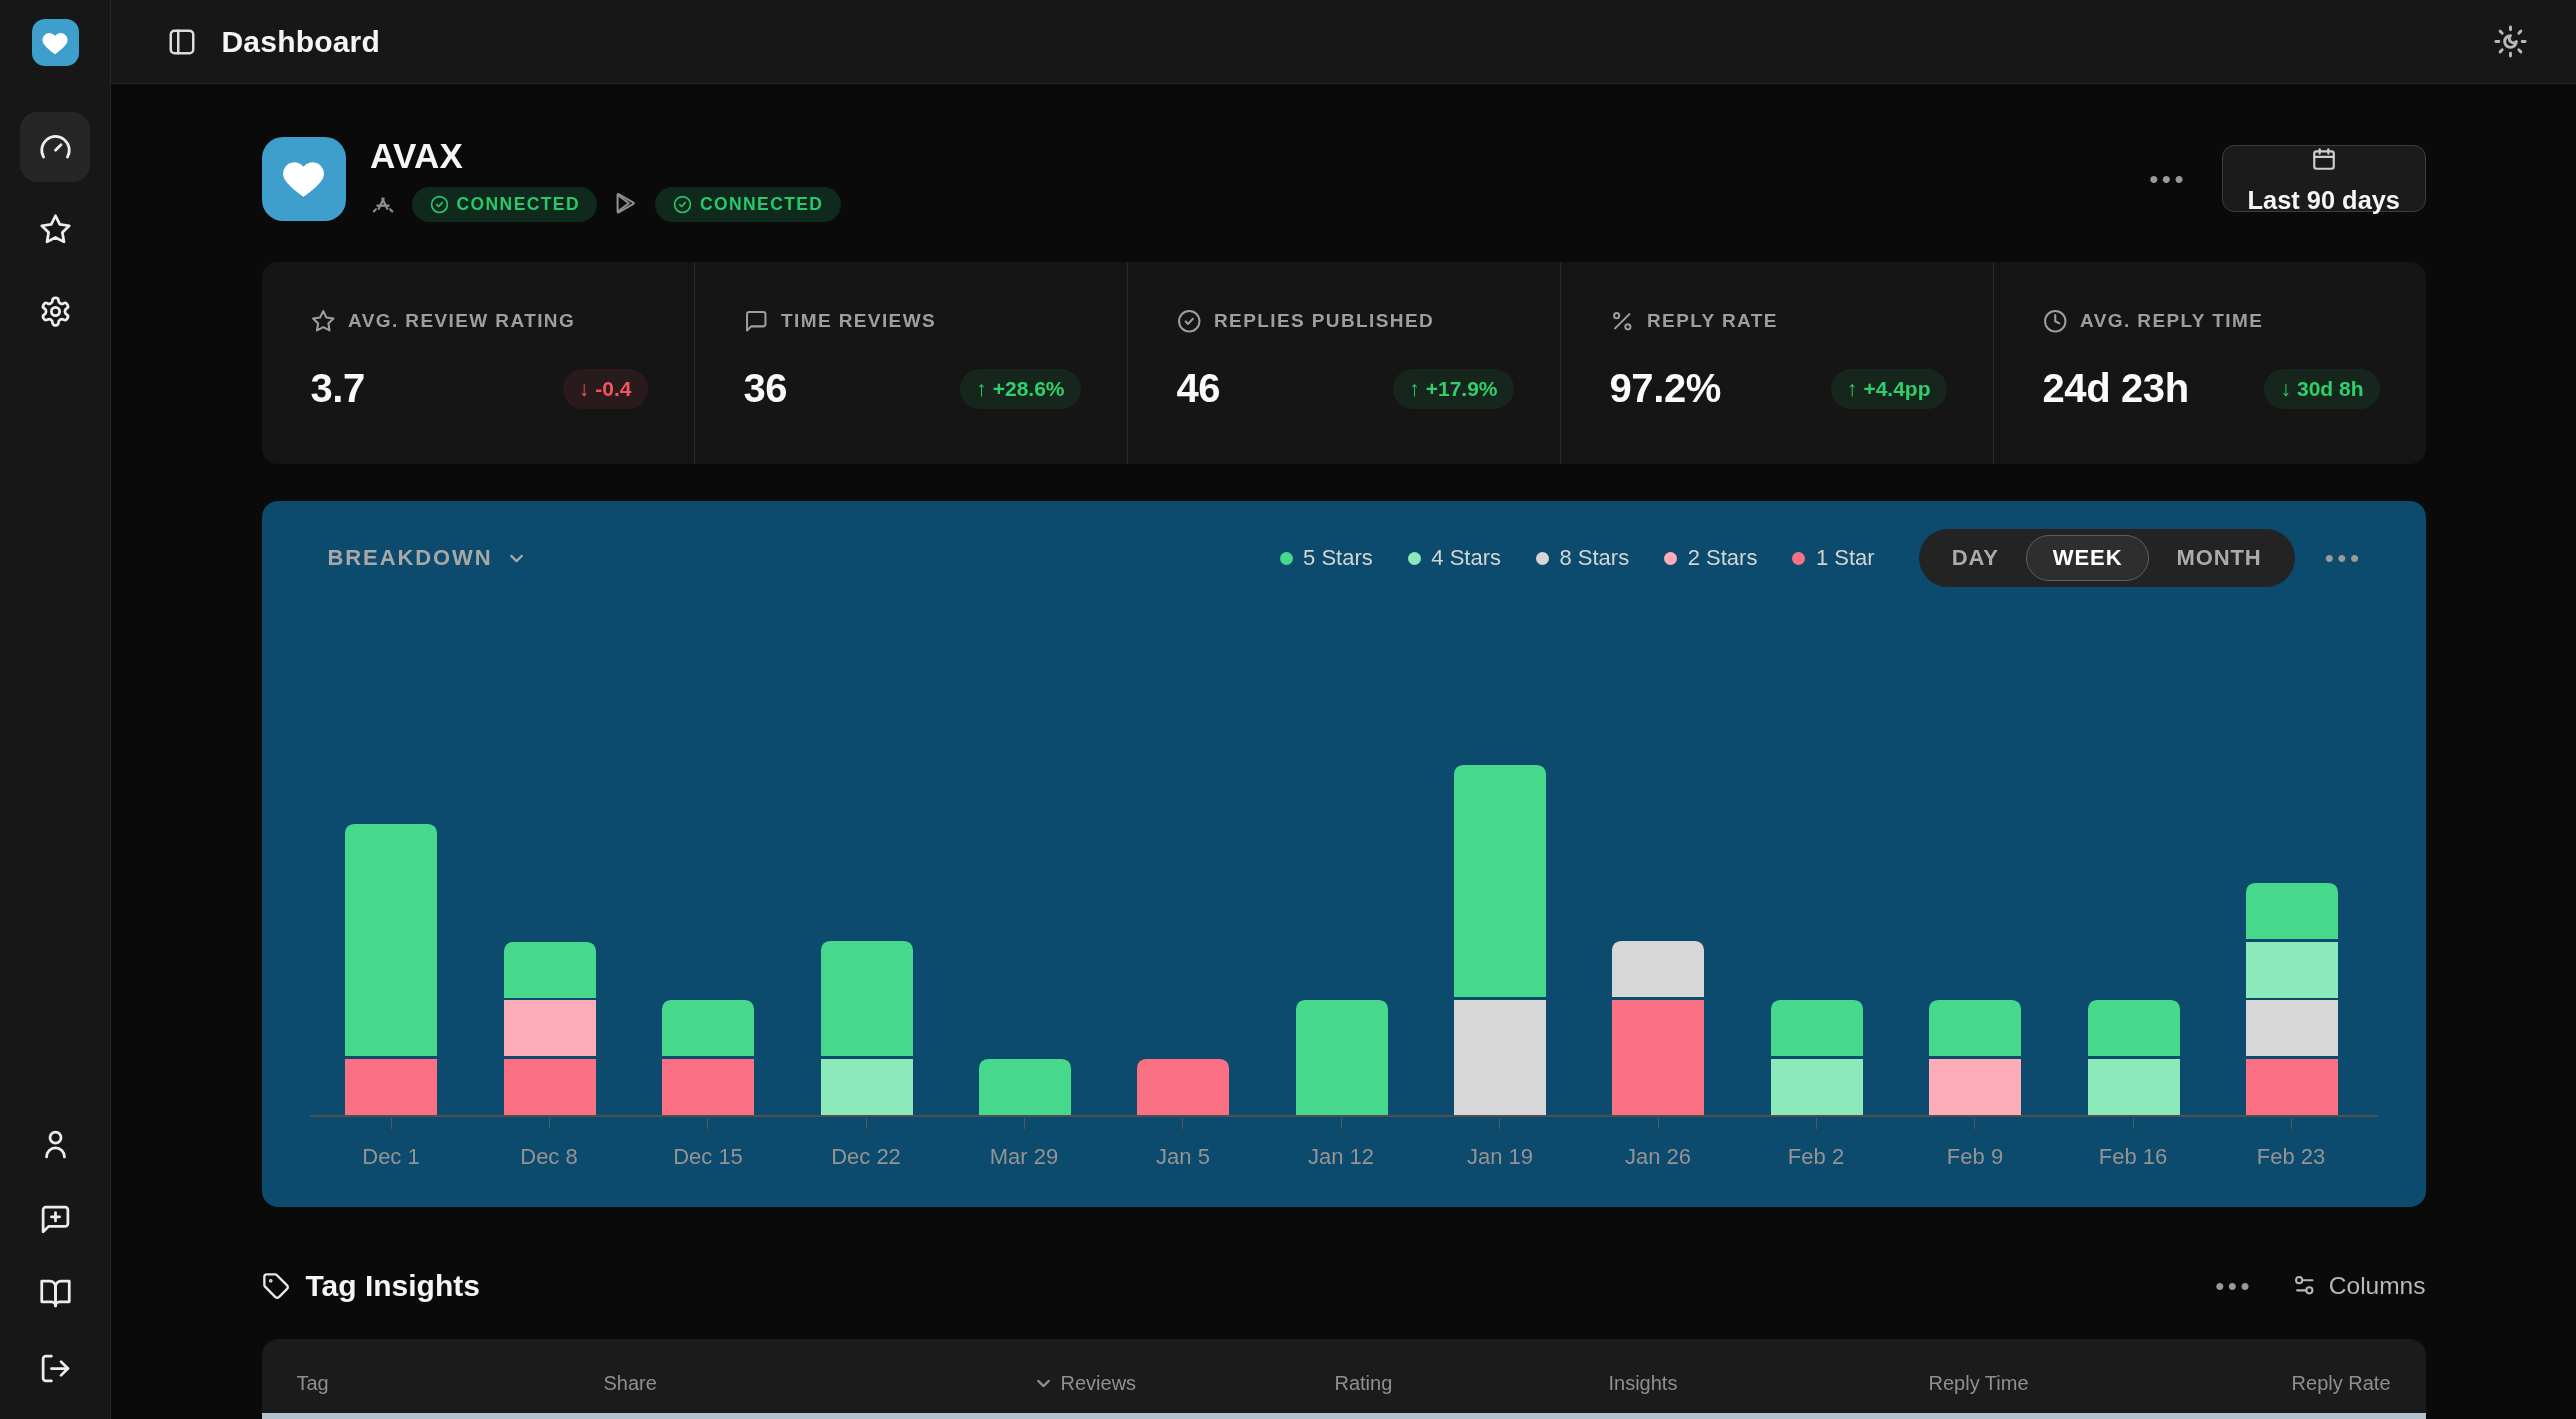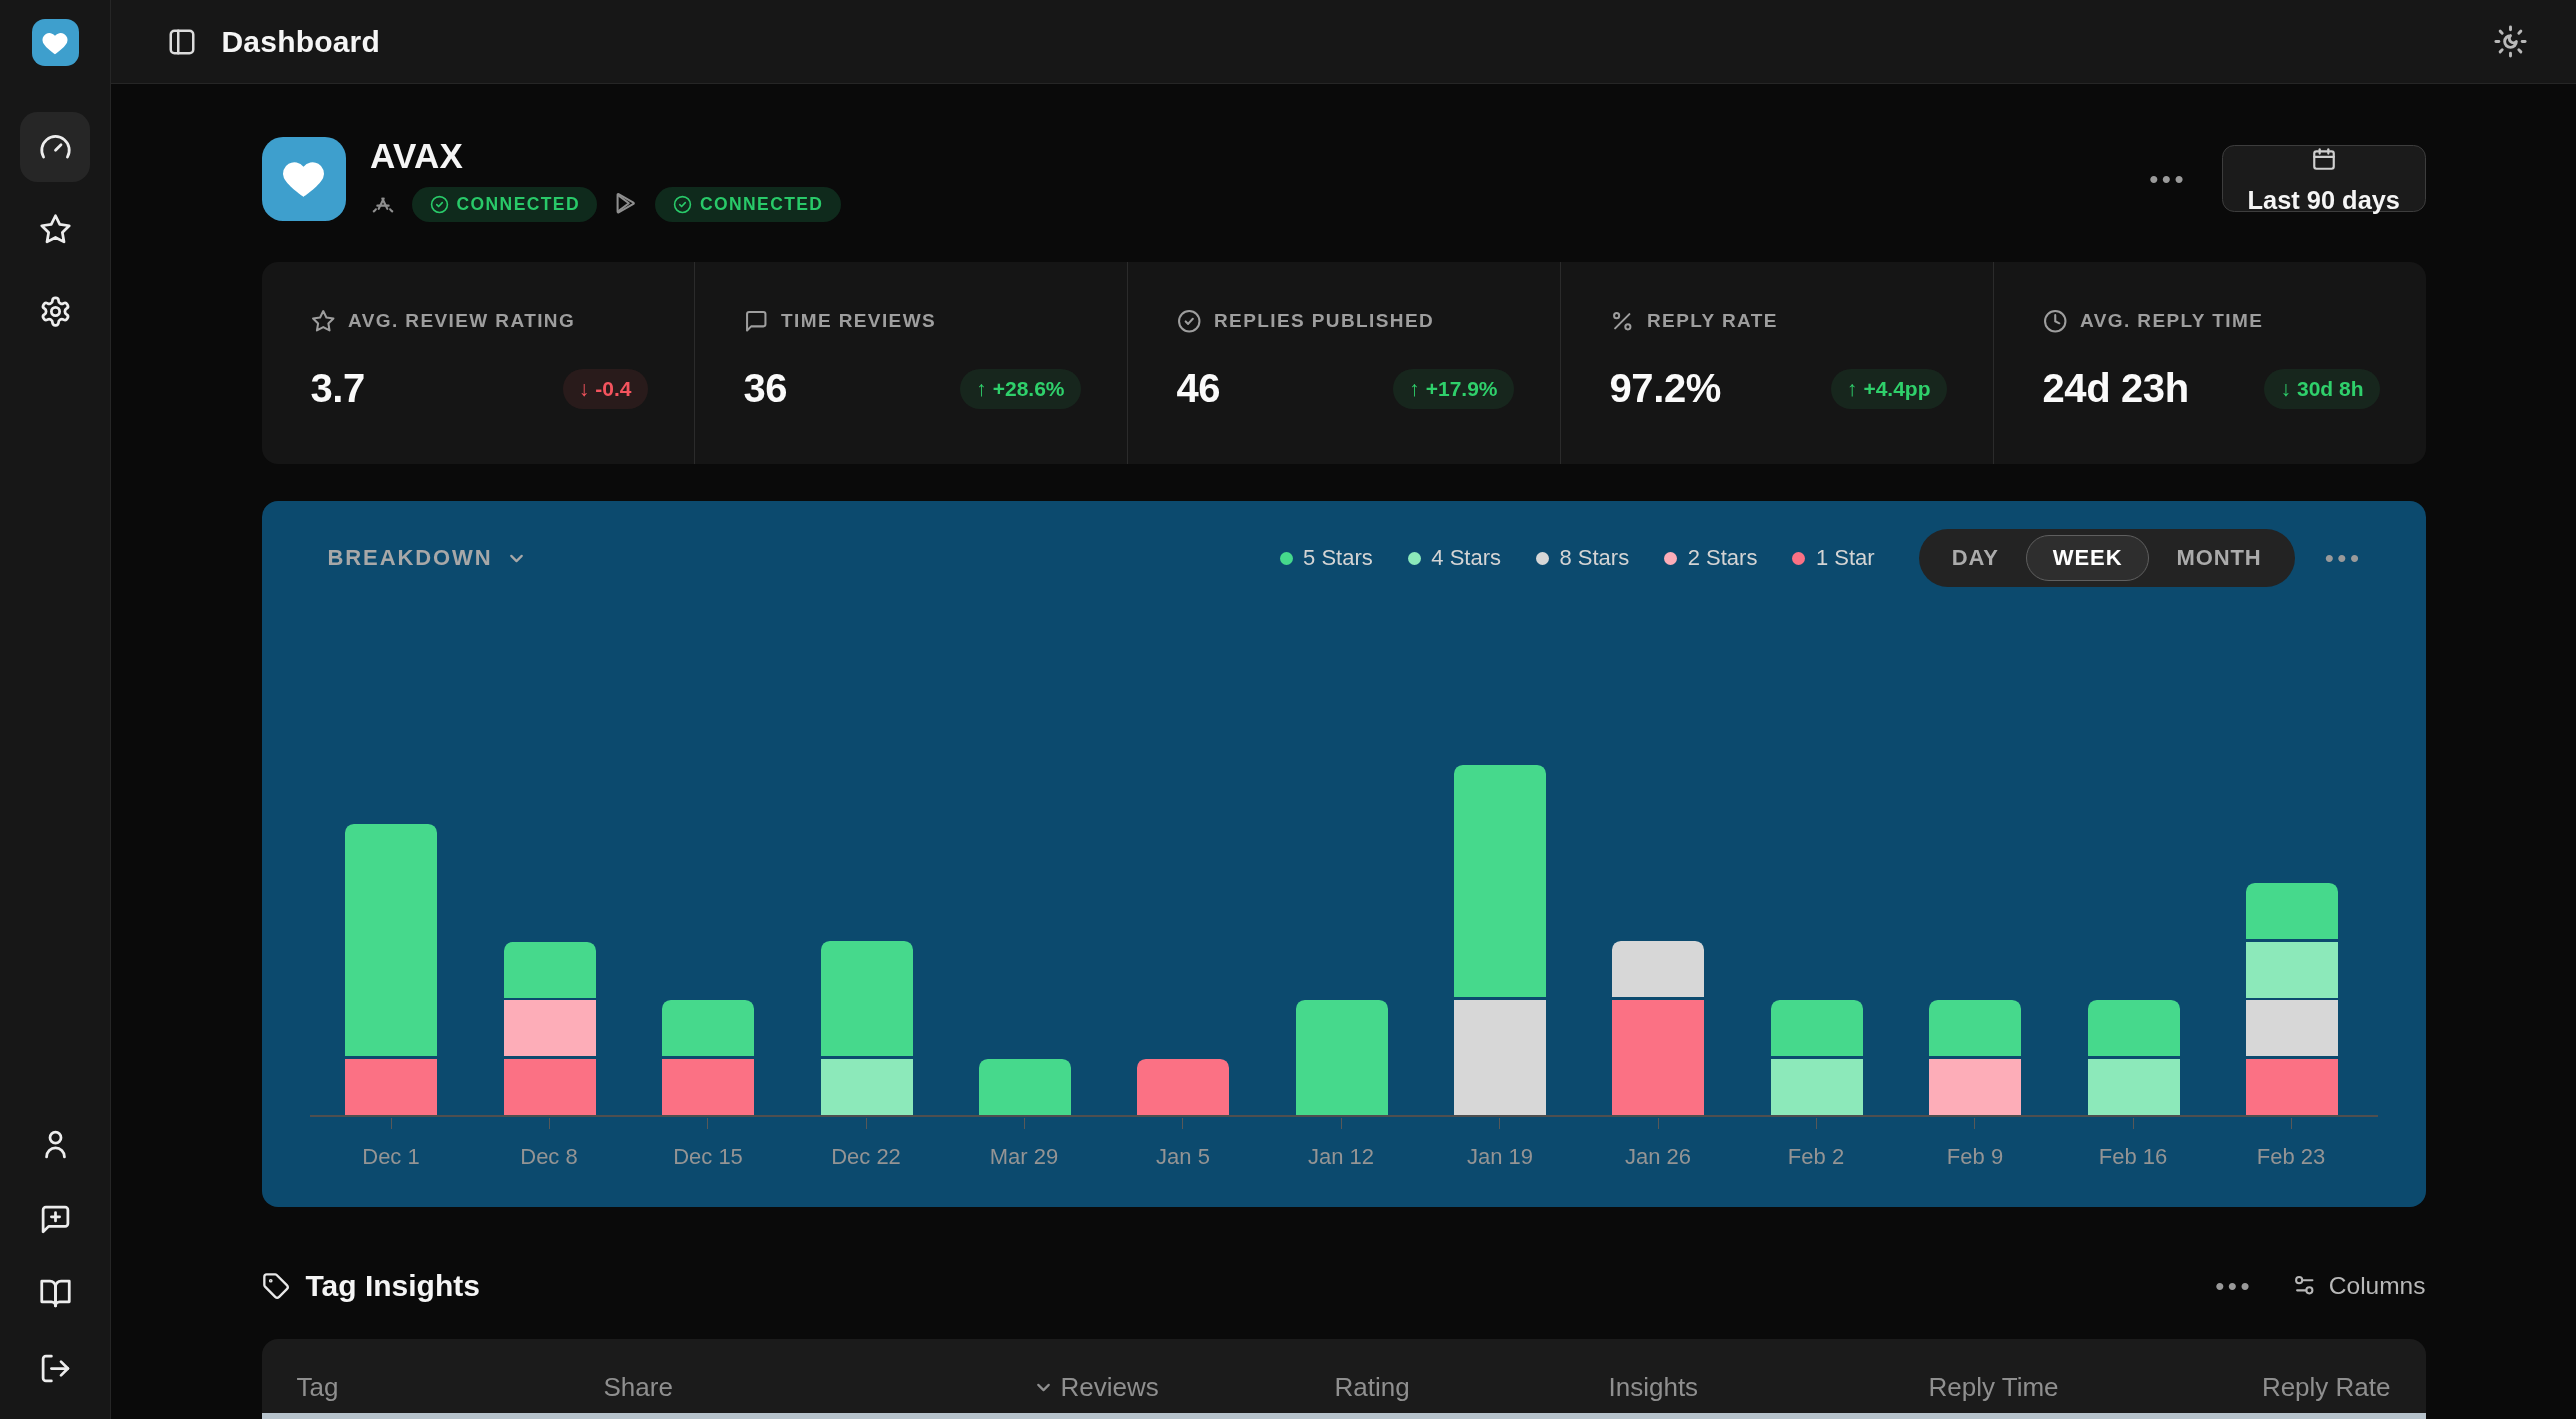--- a/index.html
+++ b/index.html
@@ -85,21 +85,21 @@
   
   .tag-row { margin-top:56px; height:46px; display:flex; align-items:center; }
   .tag-title { display:flex; align-items:center; gap:16px; font-size:30px; font-weight:700; }
   .tag-title svg { width:28px; height:28px; color:#e8e8e8; }
   .tag-row-right { margin-left:auto; display:flex; align-items:center; gap:39px; }
   .cols-btn { display:flex; align-items:center; gap:12.3px; color:#b8b8b8; font-size:24.5px; cursor:pointer; }
   .cols-btn svg { width:24.5px; height:24.5px; }
 
   .table { position:relative; margin-top:30px; height:149px; background:#1b1b1b; border-radius:16px 16px 0 0; overflow:hidden; }
   .thead { position:relative; height:74px; }
-  .th { position:absolute; top:33px; color:#8f8f8f; font-size:26px; }
+  .th { position:absolute; top:33px; color:#8f8f8f; font-size:20px; }
   .th.sorted { display:flex; align-items:center; gap:7px; }
   .th svg { width:21px; height:21px; }
   .table-strip { position:absolute; top:74px; left:0; right:0; height:35px; background:#b6c2cb; }
 </style>
 </head>
 <body>
 
 <aside class="sidebar">
   <div class="logo">
     <span>

